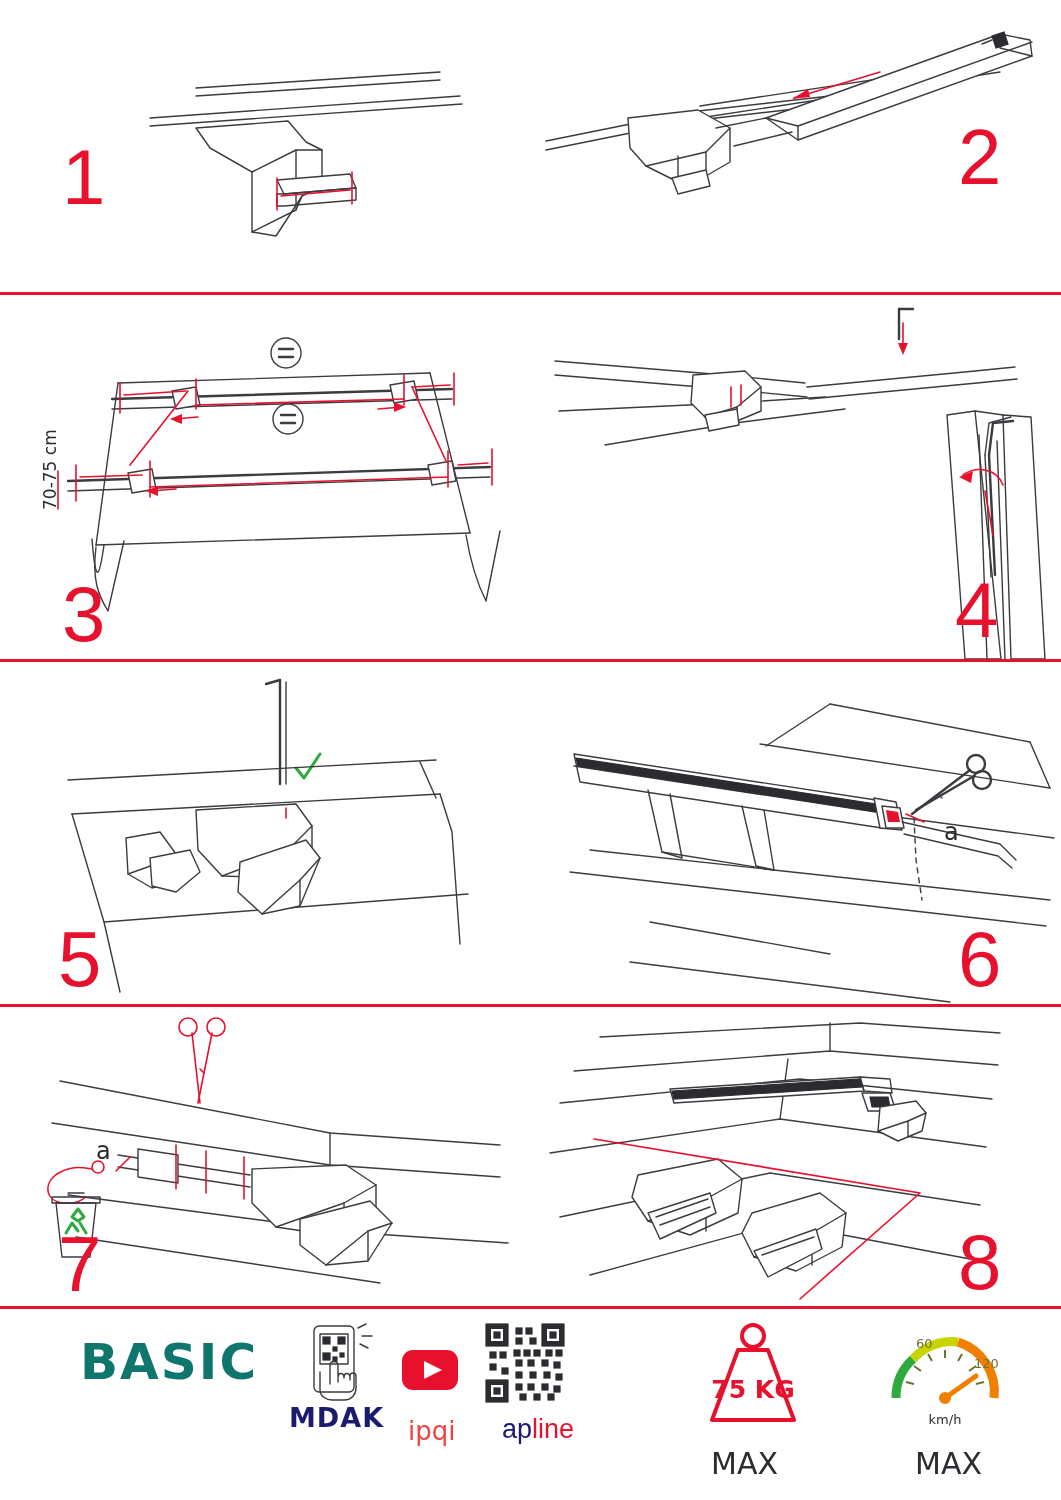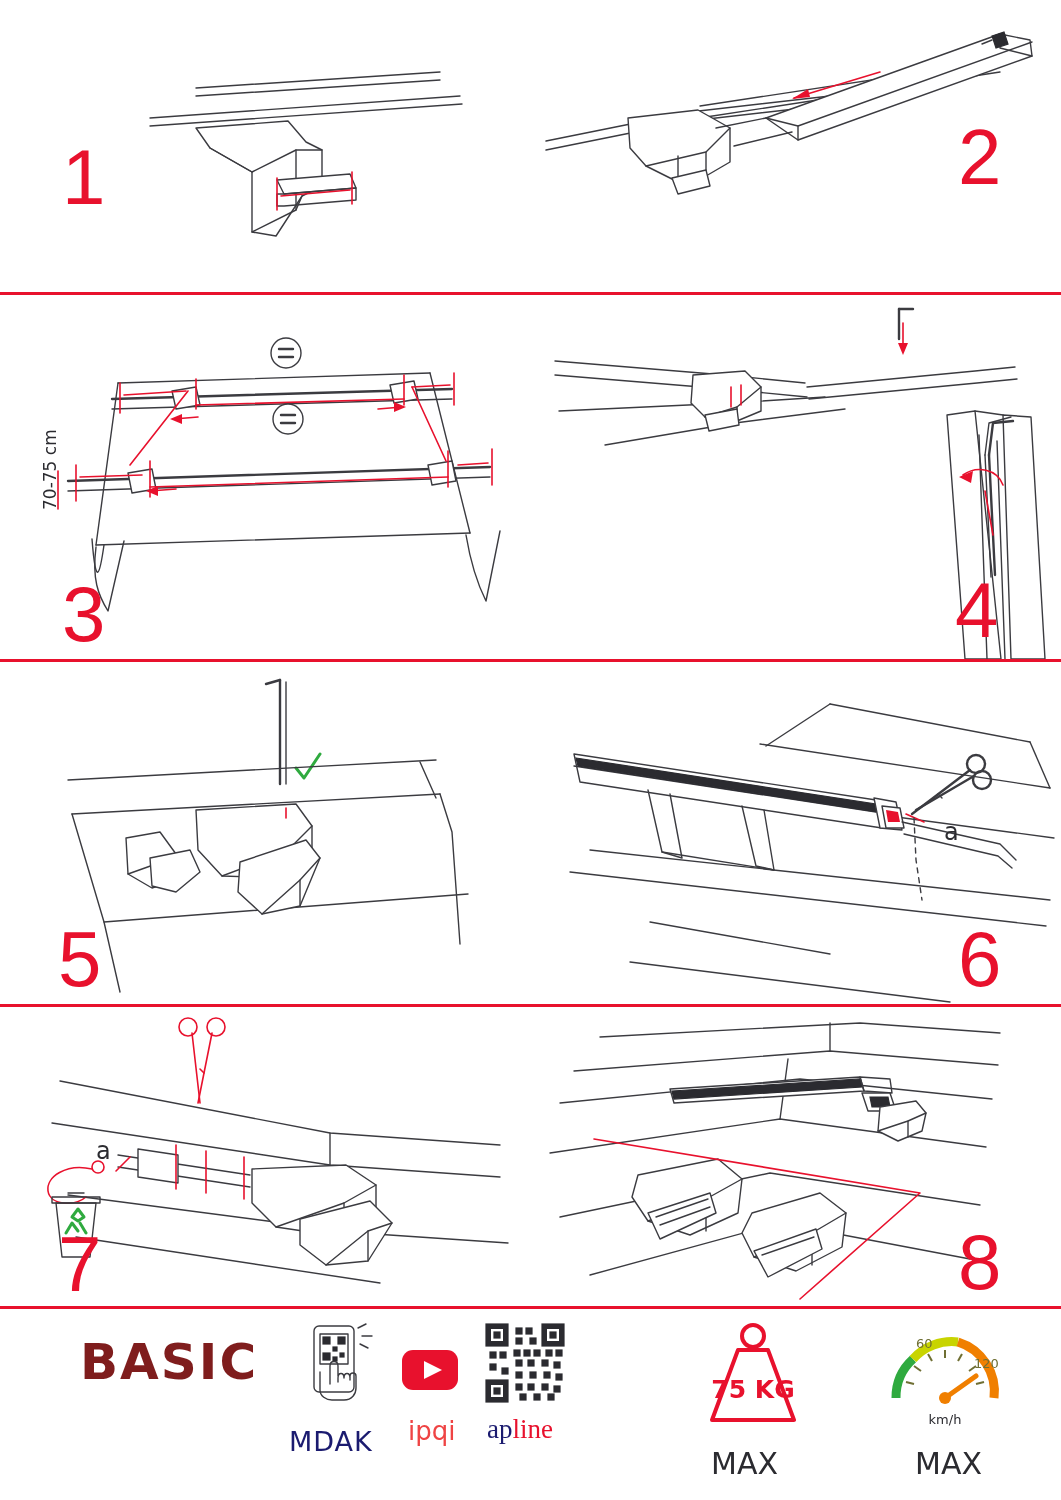--- a/index.html
+++ b/index.html
@@ -65,59 +65,59 @@
     top: 1306px;
     width: 1061px;
     height: 194px;
   }
   .brand-basic {
     position: absolute;
     left: 80px;
     top: 27px;
     font-size: 50px;
     letter-spacing: 2px;
-    color: #7f1d1d;
+    color: #0f766e;
     font-family: "DejaVu Sans", sans-serif;
     font-weight: 700;
   }
   .brand-accessory {
     position: absolute;
     left: 62px;
     top: 106px;
     font-size: 30px;
     font-family: "DejaVu Sans", sans-serif;
     font-weight: 700;
     color: #1b1b6f;
     letter-spacing: 0px;
   }
   .brand-accessory .part { color: #e8112d; }
   .lbl-mdak {
     position: absolute;
     left: 289px;
-    top: 120px;
+    top: 96px;
     font-size: 27px;
     font-family: "DejaVu Sans", sans-serif;
-    font-weight: 400;
+    font-weight: 700;
     color: #1b1b6f;
     letter-spacing: 1px;
   }
   .lbl-ipqi {
     position: absolute;
     left: 408px;
     top: 110px;
     font-size: 26px;
     font-family: "DejaVu Sans", sans-serif;
     color: #ef4444;
   }
   .lbl-apline {
     position: absolute;
-    left: 487px;
+    left: 502px;
     top: 108px;
     font-size: 27px;
-    font-family: Liberation Serif, serif;
+    font-family: Liberation Sans, sans-serif;
     color: #1b1b6f;
   }
   .lbl-apline .ln { color: #e8112d; }
   .lbl-max-1 {
     position: absolute;
     left: 711px;
     top: 140px;
     font-size: 30px;
     color: #2b2b30;
     font-family: "DejaVu Sans", sans-serif;

